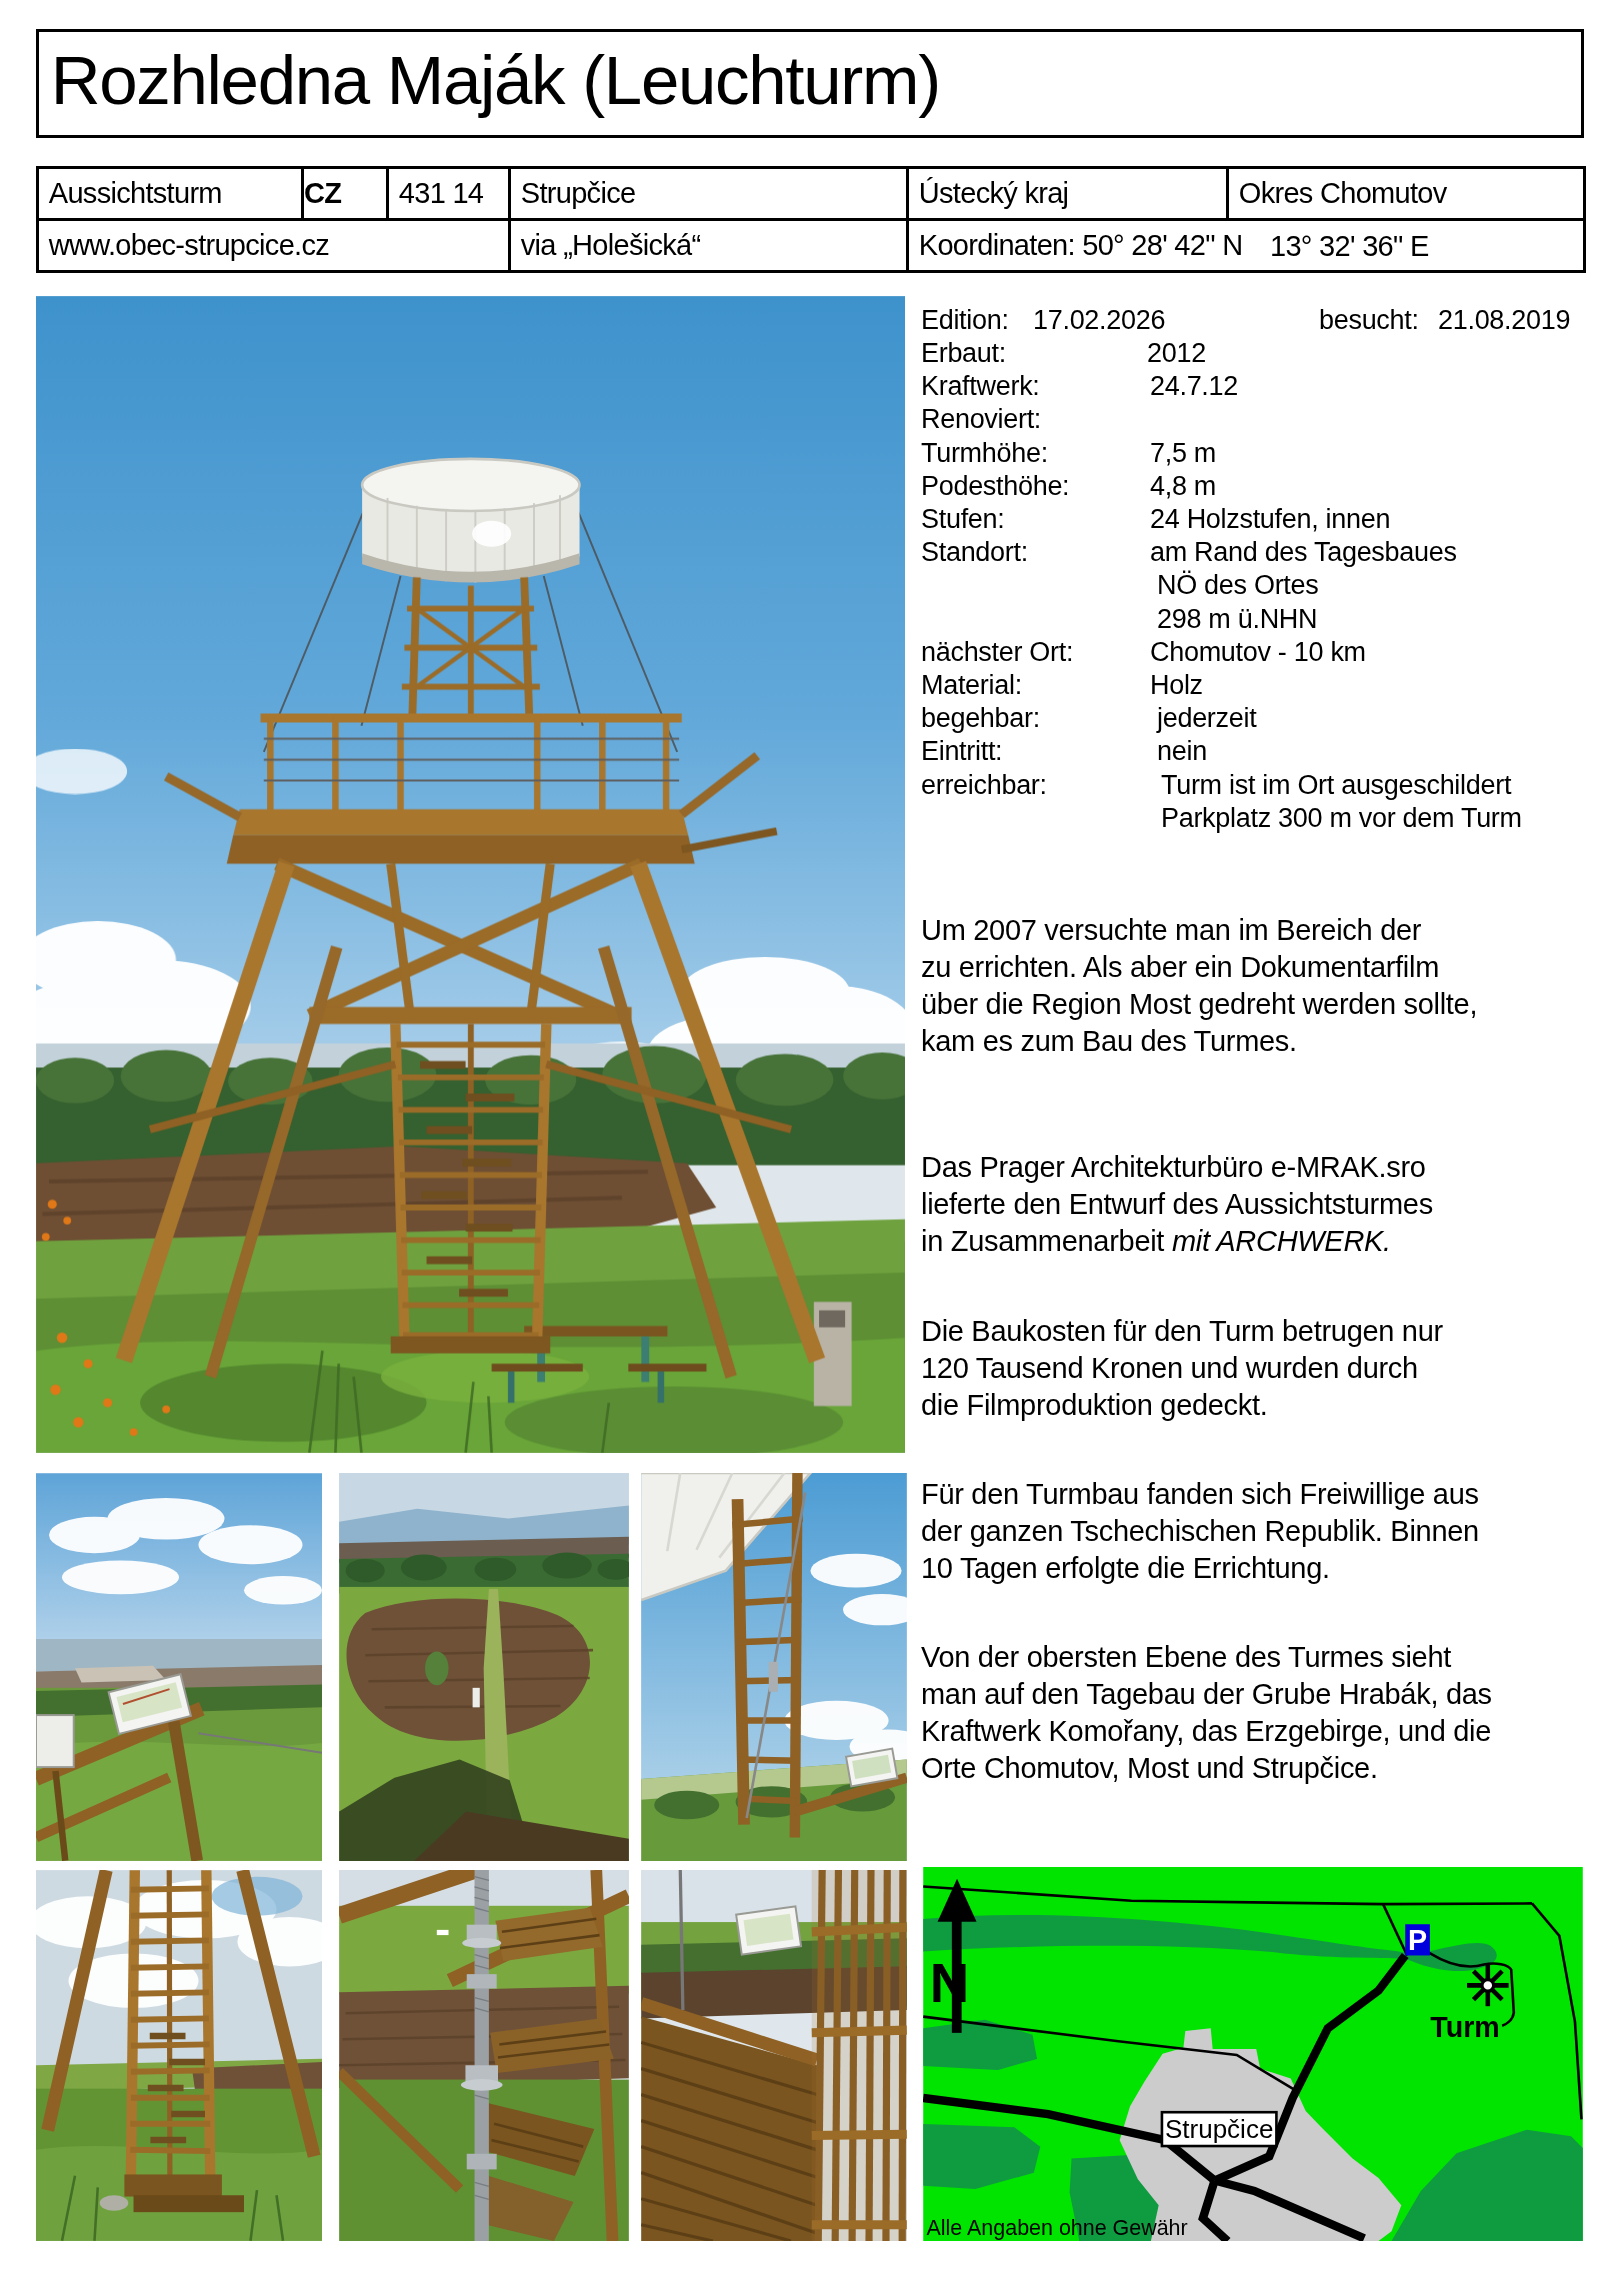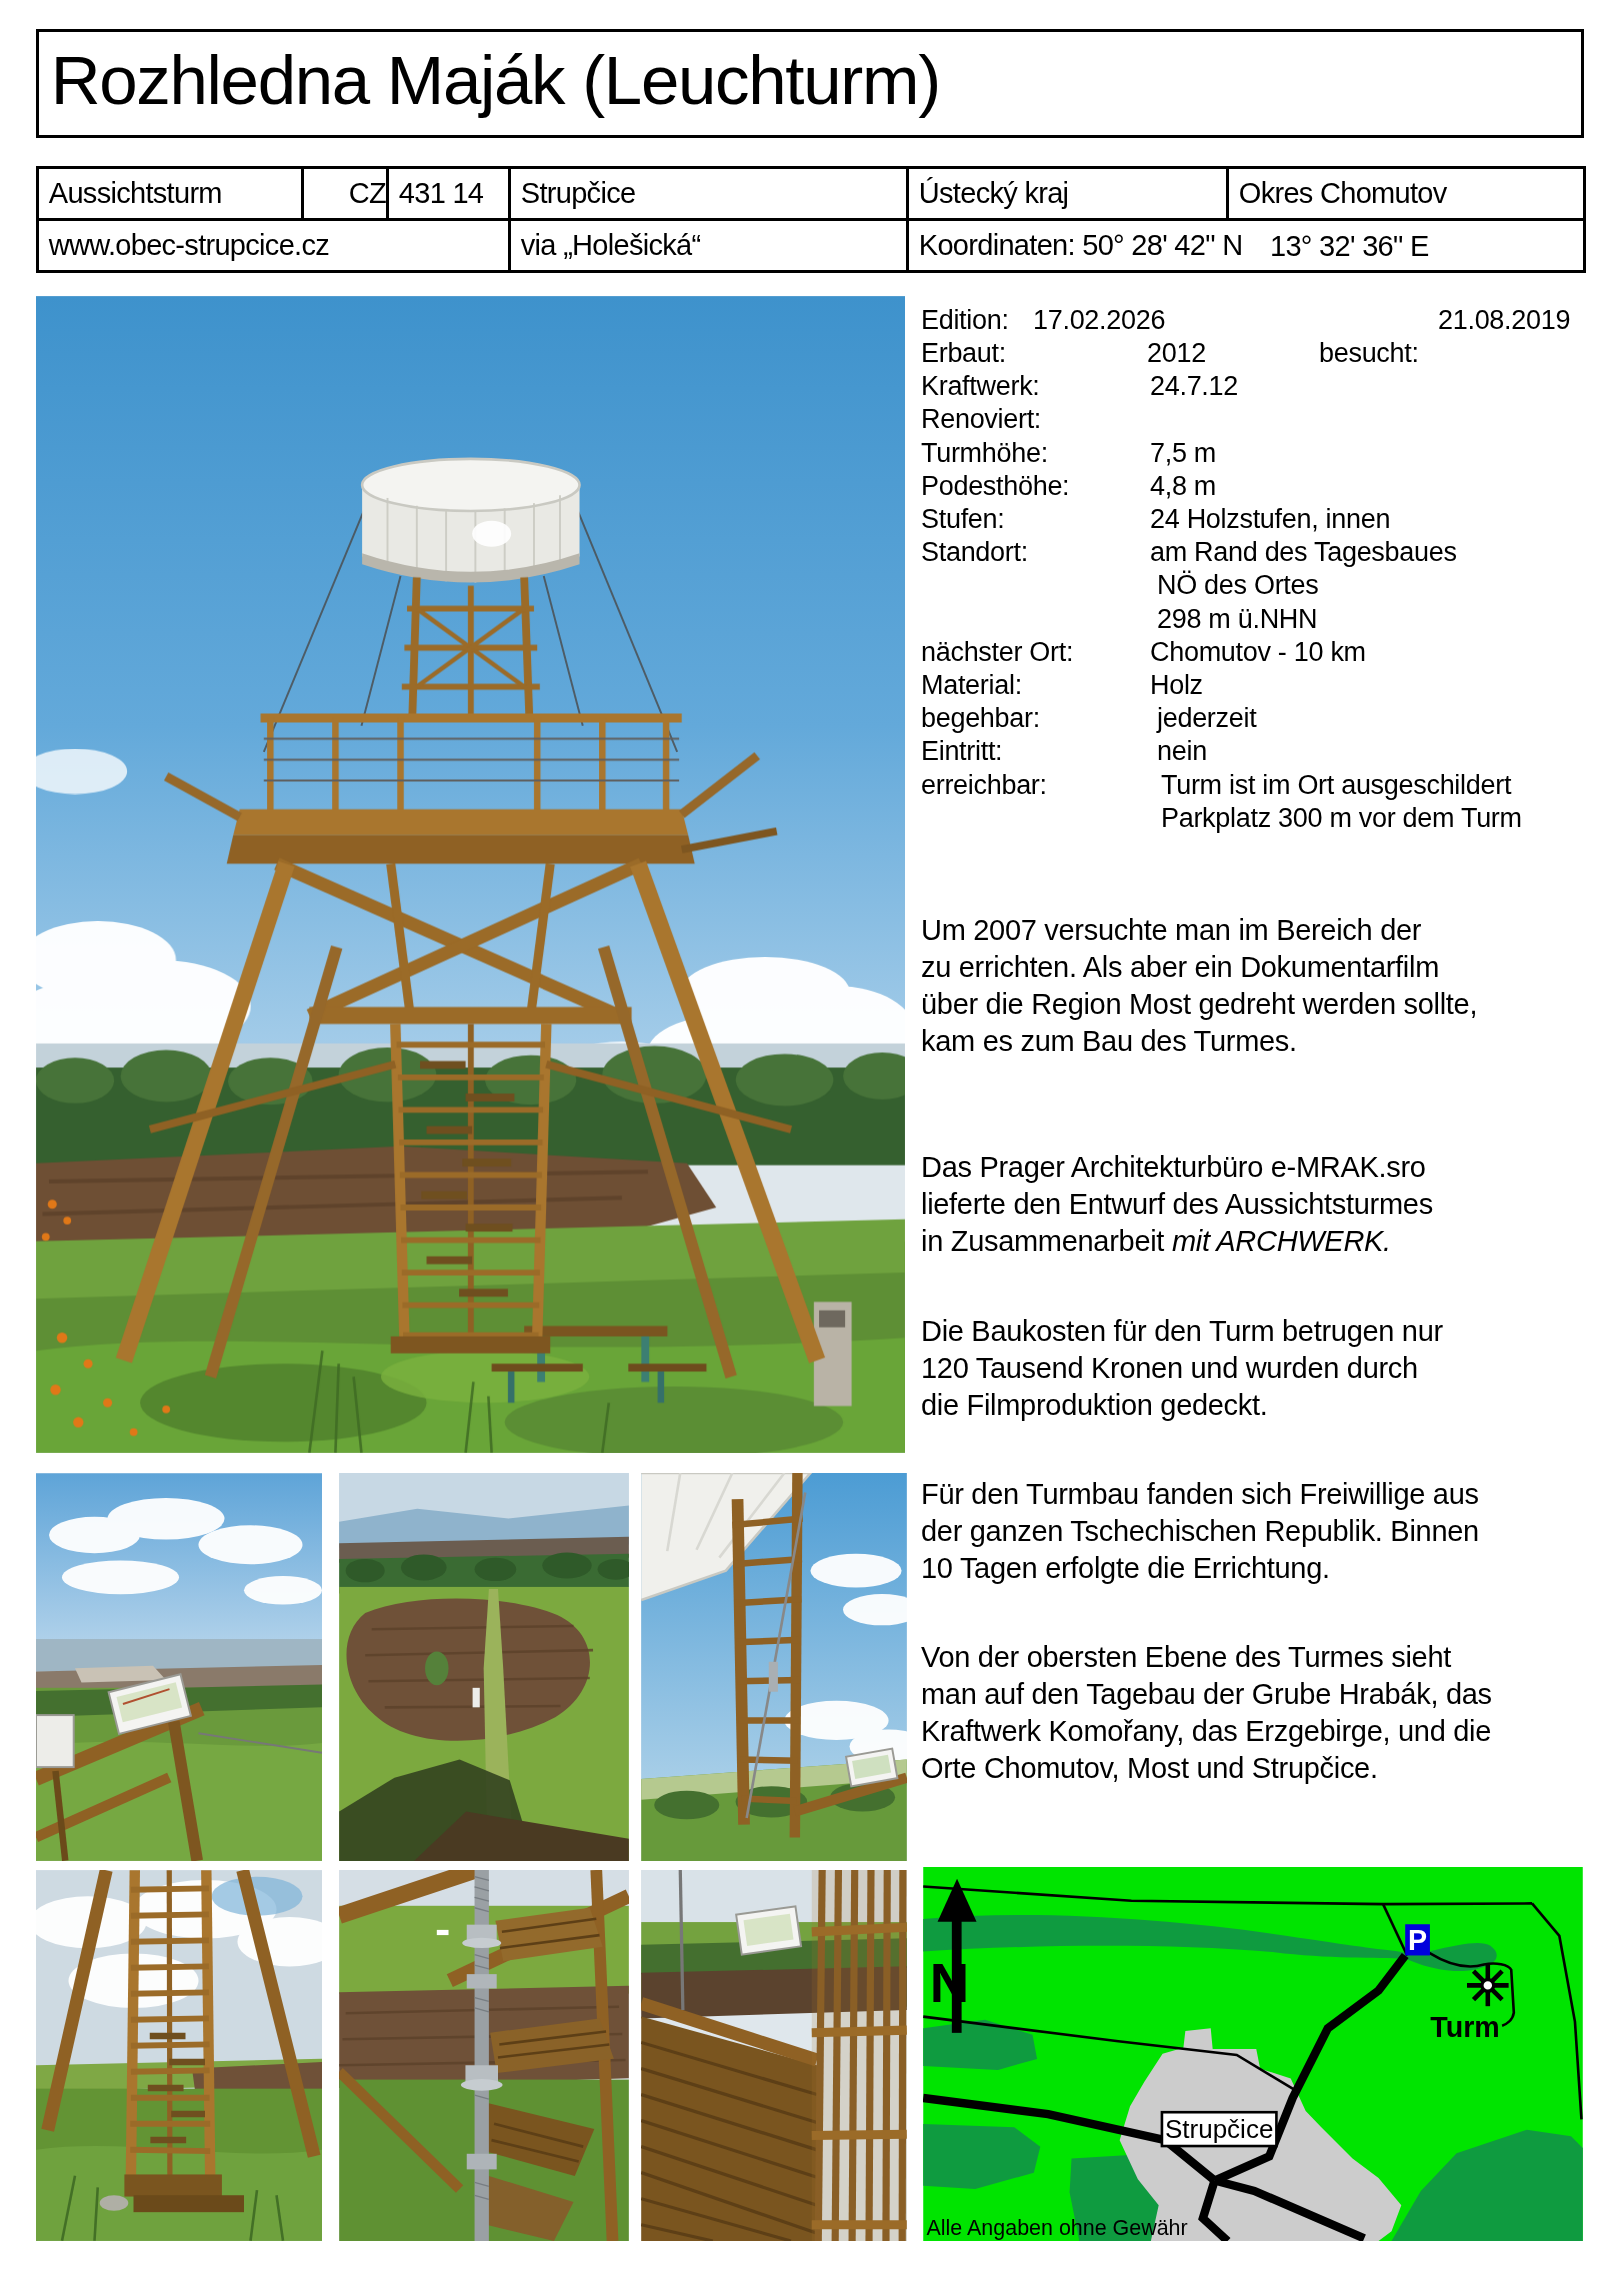--- a/index.html
+++ b/index.html
@@ -33,21 +33,21 @@
     <col style="width:265px">
       <col style="width:85px">
       <col style="width:122px">
     <col style="width:398px">
       <col style="width:320px">
       <col style="width:357px">
   </colgroup>
   <tbody>
       <tr>
     <td>Aussichtsturm</td>
-    <td style="text-align:right;padding:0;">CZ</td>
+    <td style="text-align:left;padding:0;font-weight:bold;">CZ</td>
     <td>431 14</td>
     <td>Strupčice</td>
     <td>Ústecký kraj</td>
     <td>Okres Chomutov</td>
   </tr>
   <tr>
     <td colspan="3">www.obec-strupcice.cz</td>
     <td>via „Holešická“</td>
     <td colspan="2" style="position:relative;">
       <span>Koordinaten:  50° 28' 42" N</span>
@@ -256,21 +256,21 @@
       <path d="M700,1777 L695,1690" fill="none"></path>
         <path d="M870,1777 L880,1700" fill="none"></path>
     </g>
   </g>
 </svg>
 
 <div class="abs" style="left:921px;top:0;width:699px;height:1862px;">
   <div class="irow" style="top:305px;width:699px;">
     <span class="ilbl">Edition:</span>
     <span class="ival" style="left:112px;">17.02.2026</span>
-    <span class="ival" style="left:398px;margin-top:33px;">besucht:</span>
+    <span class="ival" style="left:398px;">besucht:</span>
     <span class="ival" style="left:517px;">21.08.2019</span>
   </div>
   <div class="irow" style="top:338px;">
       <span class="ilbl">Erbaut:</span>
       <span class="ival" style="left:226px;">2012</span>
     </div>
   <div class="irow" style="top:371px;">
       <span class="ilbl">Kraftwerk:</span>
       <span class="ival" style="left:229px;">24.7.12</span>
     </div>

